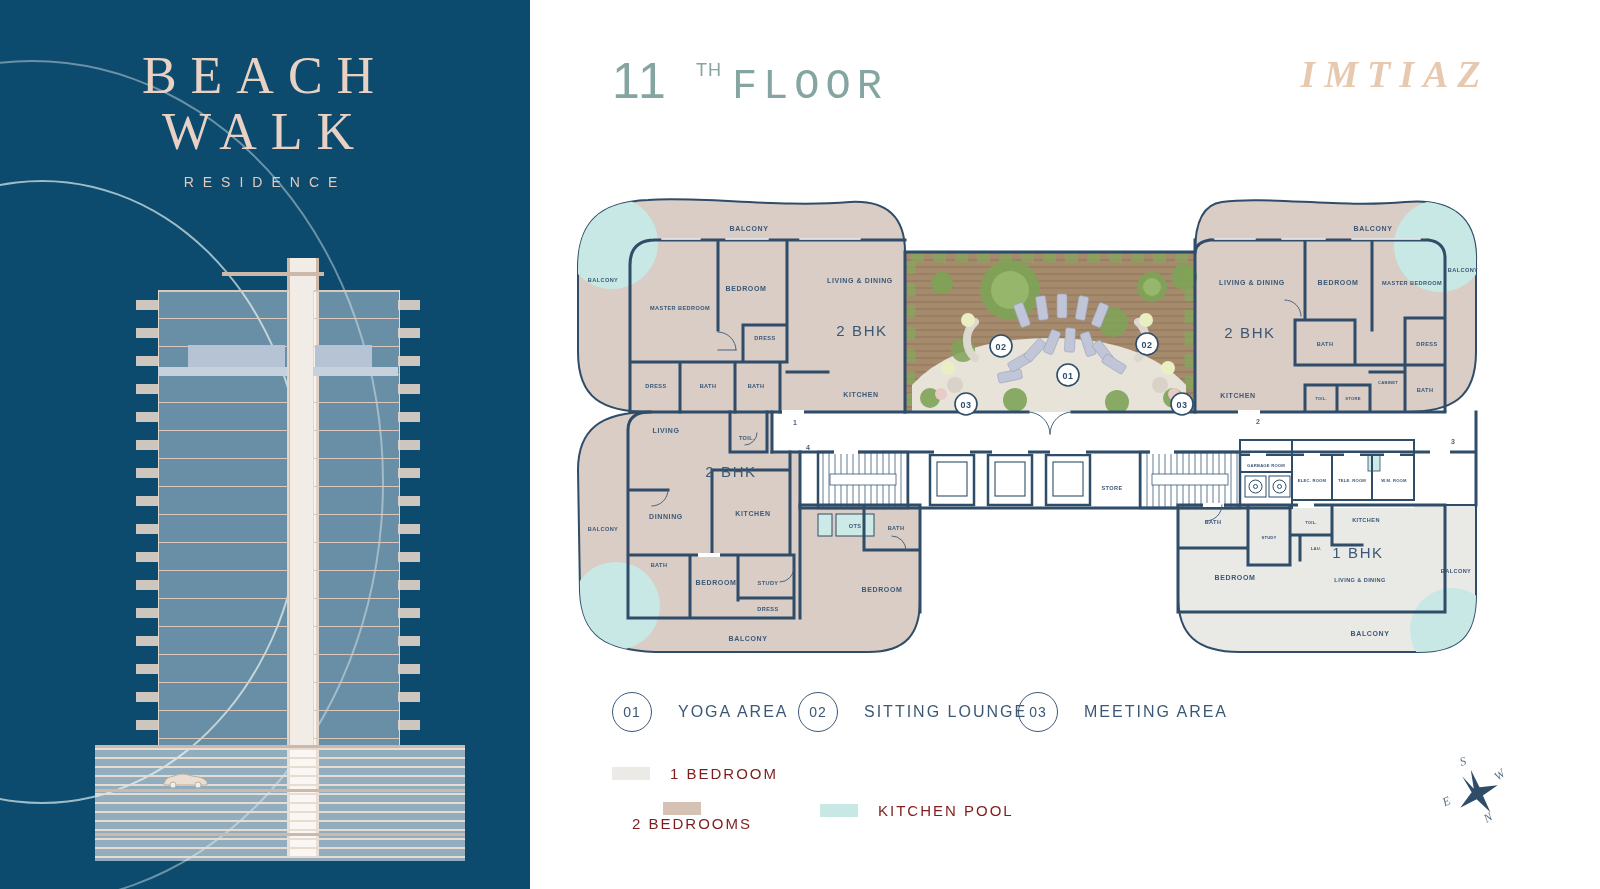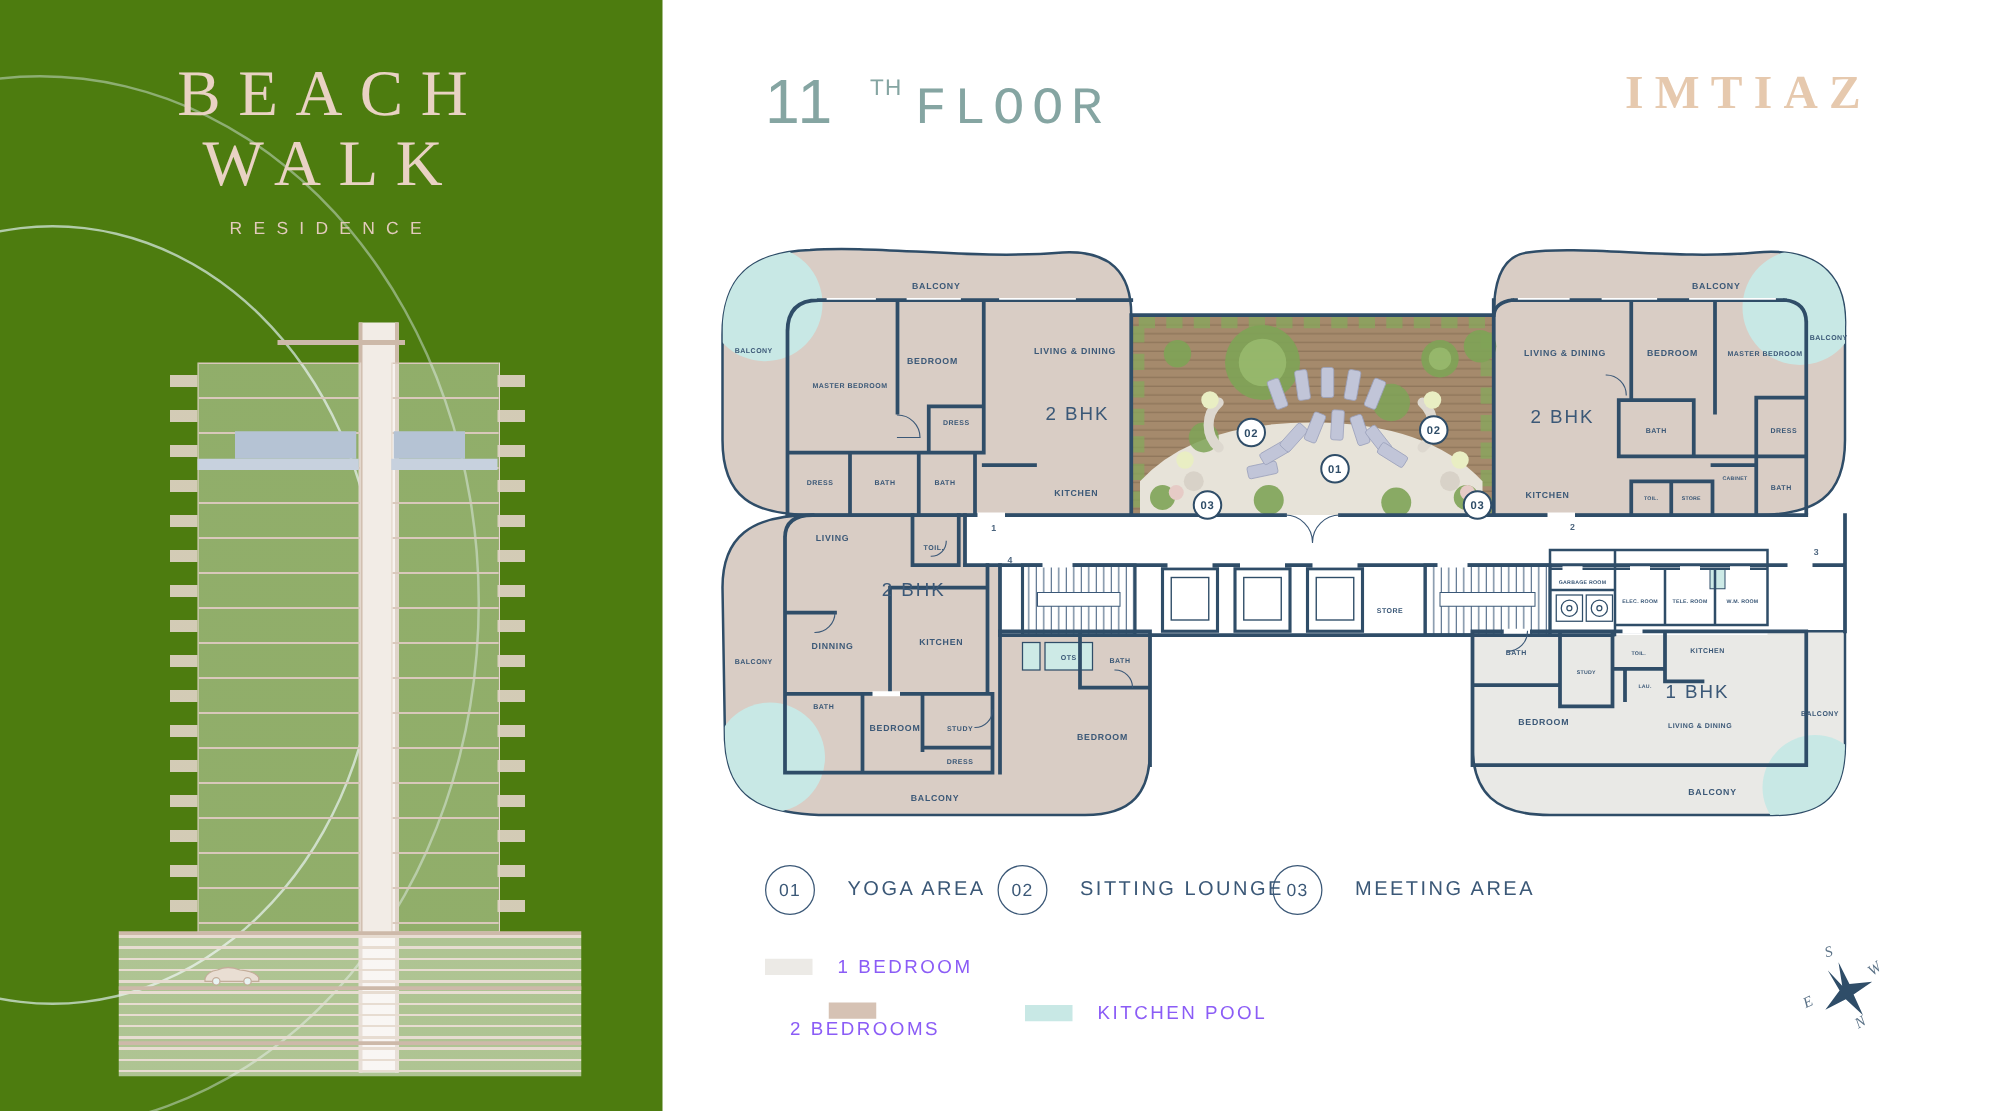--- a/index.html
+++ b/index.html
@@ -1,19 +1,19 @@
 <!DOCTYPE html>
 <html><head>
 <meta charset="utf-8">
 <style>
   html,body{margin:0;padding:0;background:#ffffff;}
   .stage{position:relative;width:1600px;height:889px;overflow:hidden;
          font-family:"Liberation Sans",sans-serif;background:#ffffff;}
   
-  .left-panel{position:absolute;left:0;top:0;width:530px;height:889px;background:#4d7c0f;}
+  .left-panel{position:absolute;left:0;top:0;width:530px;height:889px;background:#0c4a6e;}
   .swirl{position:absolute;border:2px solid #dcecea;border-radius:50%;opacity:.7;}
   .sw1{left:-220px;top:180px;width:520px;height:620px;}
   .sw2{left:-320px;top:60px;width:700px;height:840px;opacity:.45;}
   .brand{position:absolute;left:0;top:48px;width:530px;text-align:center;color:#e9d2c3;}
   .brand .l1,.brand .l2{font-family:"Liberation Serif",serif;font-size:52px;letter-spacing:14px;
         line-height:56px;font-weight:400;}
   .brand .sub{margin-top:14px;font-size:14px;letter-spacing:9px;color:#e3cbbc;font-weight:400;}
   
   .tower{position:absolute;left:0;top:0;width:530px;height:889px;}
   .t-col{position:absolute;background:
@@ -34,29 +34,29 @@
       border-top:3px solid #cdb9a9;background:
       repeating-linear-gradient(to bottom, #e7dcd1 0 2px, rgba(255,255,255,.55) 2px 9px);}
   .t-slab{position:absolute;left:95px;width:370px;height:3px;background:#cdb9a9;}
   .t-car{position:absolute;left:160px;top:770px;}
   
   .floor-title{position:absolute;left:612px;top:52px;color:#85a5a2;
       font-family:"Liberation Sans",sans-serif;font-weight:300;}
   .floor-title .num{font-size:50px;letter-spacing:2px;}
   .floor-title .sup{font-size:18px;vertical-align:22px;letter-spacing:1px;margin-left:28px;}
   .floor-title .word{font-size:42px;letter-spacing:6px;margin-left:10px;font-family:Liberation Mono, monospace;}
-  .dev-logo{position:absolute;left:1300px;top:52px;width:190px;
-      font-family:"Liberation Serif",serif;font-size:38px;letter-spacing:9px;color:#e6c9ae;font-weight:600;}
+  .dev-logo{position:absolute;left:1300px;top:52px;width:190px;text-align:center;
+      font-family:"Liberation Serif",serif;font-size:38px;letter-spacing:9px;color:#e6c9ae;font-weight:600;font-style:italic;}
   
   .amen{position:absolute;top:692px;display:flex;align-items:center;color:#3b5877;}
   .amen .circ{width:38px;height:38px;border:1.6px solid #3b5877;border-radius:50%;
       display:flex;align-items:center;justify-content:center;font-size:14px;letter-spacing:1px;}
   .amen .lab{margin-left:26px;font-size:16px;letter-spacing:2px;}
   .a1{left:612px;} .a2{left:798px;} .a3{left:1018px;}
-  .swrow{position:absolute;display:flex;align-items:center;color:#8b5cf6;}
+  .swrow{position:absolute;display:flex;align-items:center;color:#7f1d1d;}
   .swrow .sw{width:38px;height:13px;}
   .swrow .lab{margin-left:20px;font-size:15px;letter-spacing:2px;}
   .s1{left:612px;top:765px;} .s2{left:612px;top:802px;flex-direction:column;} .s3{left:820px;top:802px;}
   .sw-1br{background:#eceae6;} .sw-2br{background:#d6c2b4;} .sw-pool{background:#c8e8e5;}
   
   .plan{position:absolute;left:560px;top:170px;width:950px;height:510px;}
   .lbl{fill:#3b5877;font-family:"Liberation Sans",sans-serif;font-size:7px;font-weight:600;
        letter-spacing:.6px;text-anchor:middle;}
   .sm{font-size:5.6px;letter-spacing:.4px;}
   .micro{font-size:4.2px;letter-spacing:.2px;}

